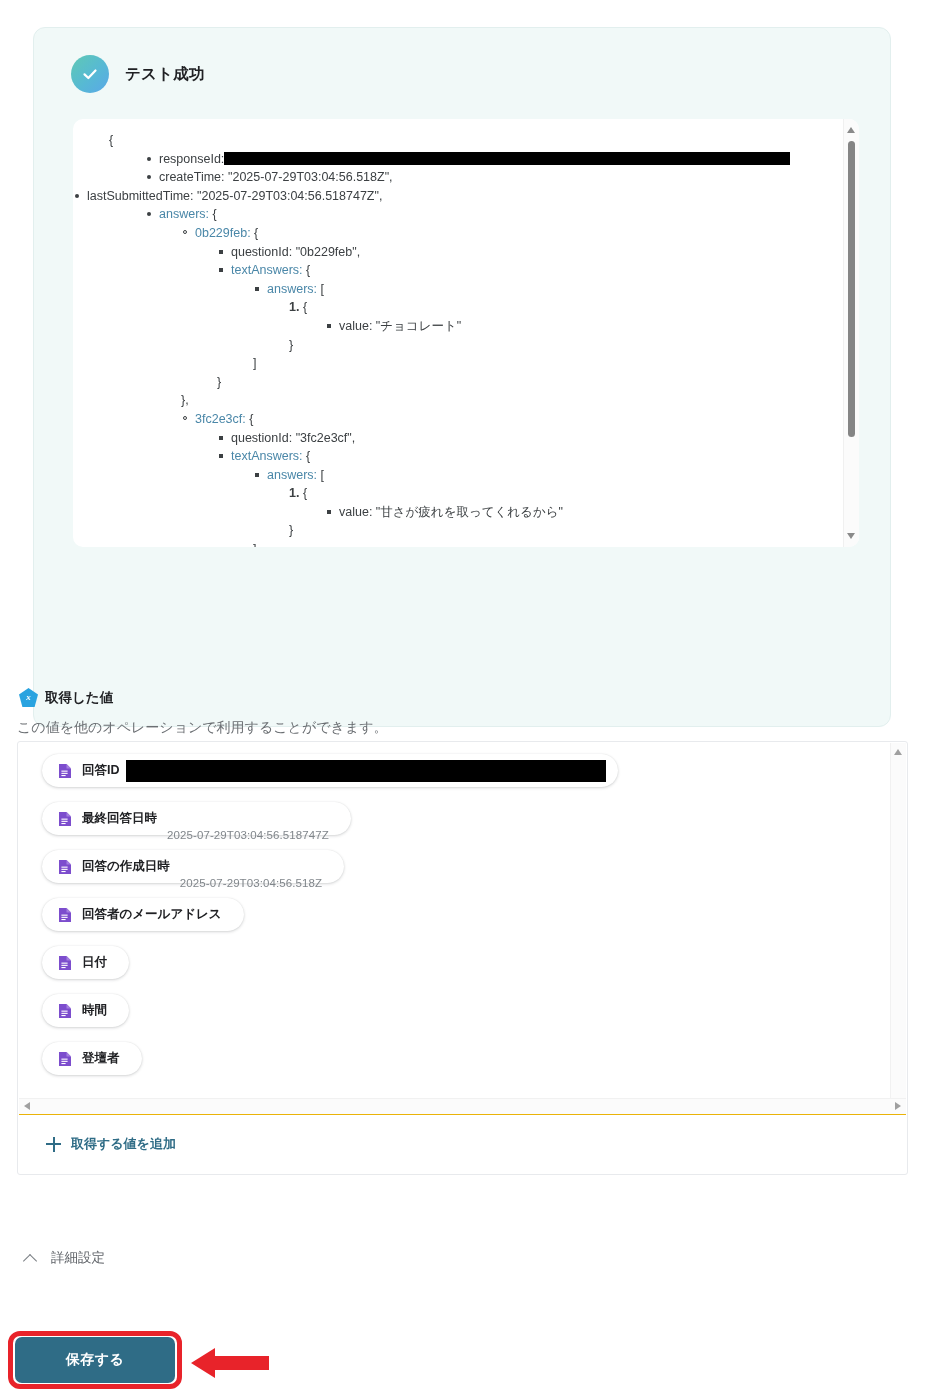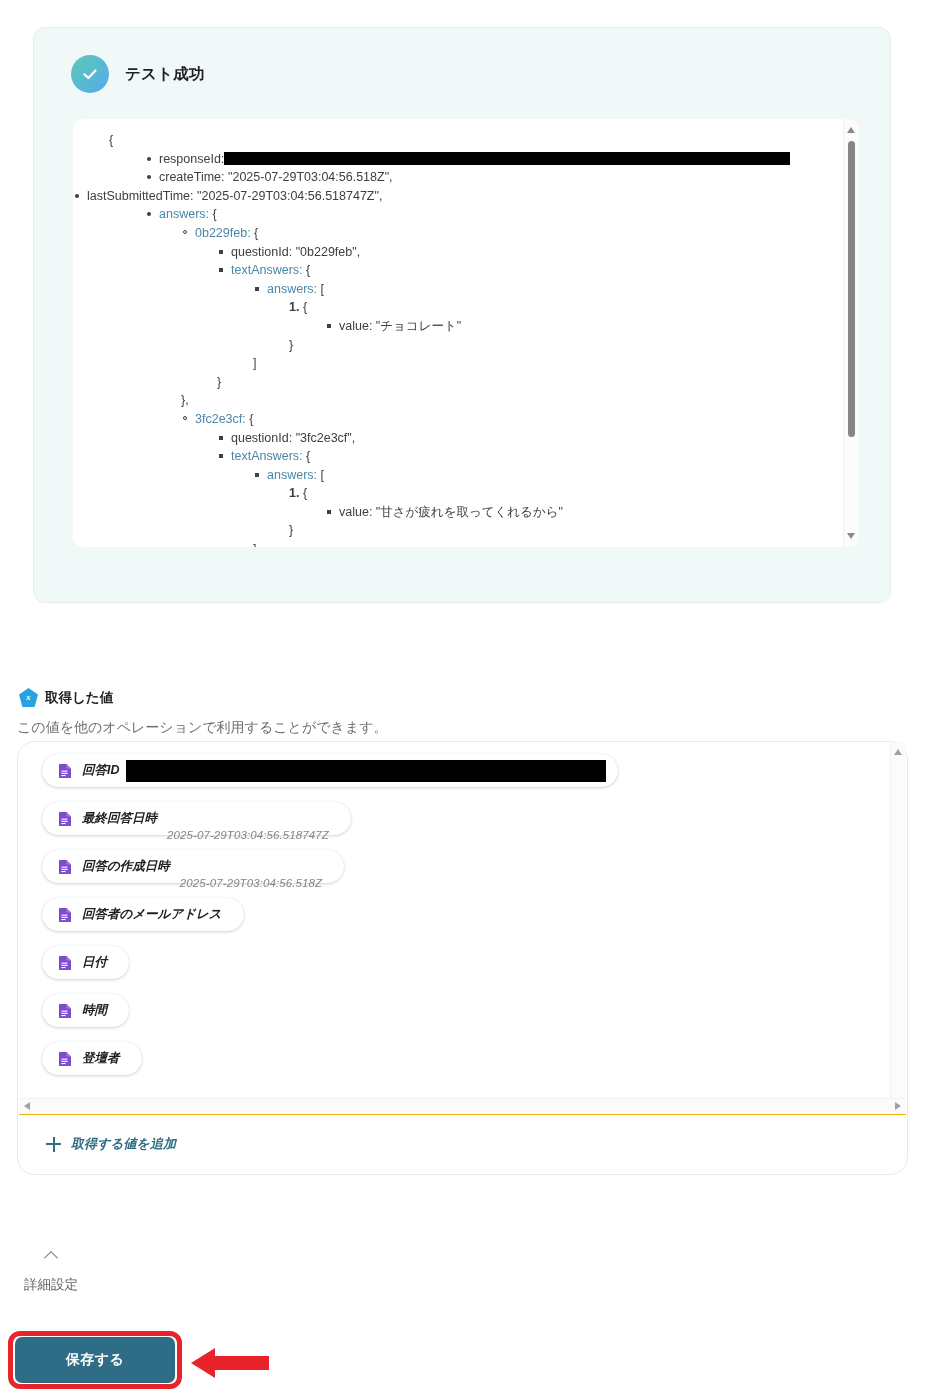--- a/index.html
+++ b/index.html
@@ -11,21 +11,21 @@
     position: relative;
     font-family: "Liberation Sans", "DejaVu Sans", sans-serif;
     color: #3c4043;
     overflow: hidden;
   }
 
   
   .success-card {
     position: absolute;
     left: 33px; top: 27px;
-    width: 858px; height: 576px;
+    width: 858px; height: 700px;
     background: #f1f9f8;
     border: 1px solid #e2efee;
     border-radius: 12px;
     box-sizing: border-box;
   }
   .success-head {
     position: absolute;
     left: 37px; top: 27px;
     display: flex;
     align-items: center;
@@ -160,23 +160,22 @@
     font-size: 14px;
     color: #6b6f73;
   }
 
   .xv-card {
     position: absolute;
     left: 17px; top: 741px;
     width: 891px; height: 434px;
     background: #ffffff;
     border: 1px solid #e8eaed;
-    border-radius: 18px;
+    border-radius: 3px;
     box-sizing: border-box;
-    font-style: italic;
   }
   .xv-listpane {
     position: absolute;
     left: 0; top: 0;
     width: 889px; height: 374px;
     overflow: hidden;
   }
   .chips {
     position: absolute;
     left: 24px; top: 12px;
@@ -275,21 +274,20 @@
   }
   .plus-icon::before { left: 0; top: 6.5px; width: 15px; height: 2px; }
   .plus-icon::after  { top: 0; left: 6.5px; height: 15px; width: 2px; }
 
   
   .adv {
     position: absolute;
     left: 24px; top: 1249px;
     display: flex; align-items: center; gap: 14px;
     cursor: pointer;
-    flex-direction: column;
   }
   .chev-up {
     width: 13px; height: 13px;
     position: relative;
     flex: 0 0 auto;
   }
   .chev-up::before {
     content: "";
     position: absolute;
     left: 1px; top: 4px;

